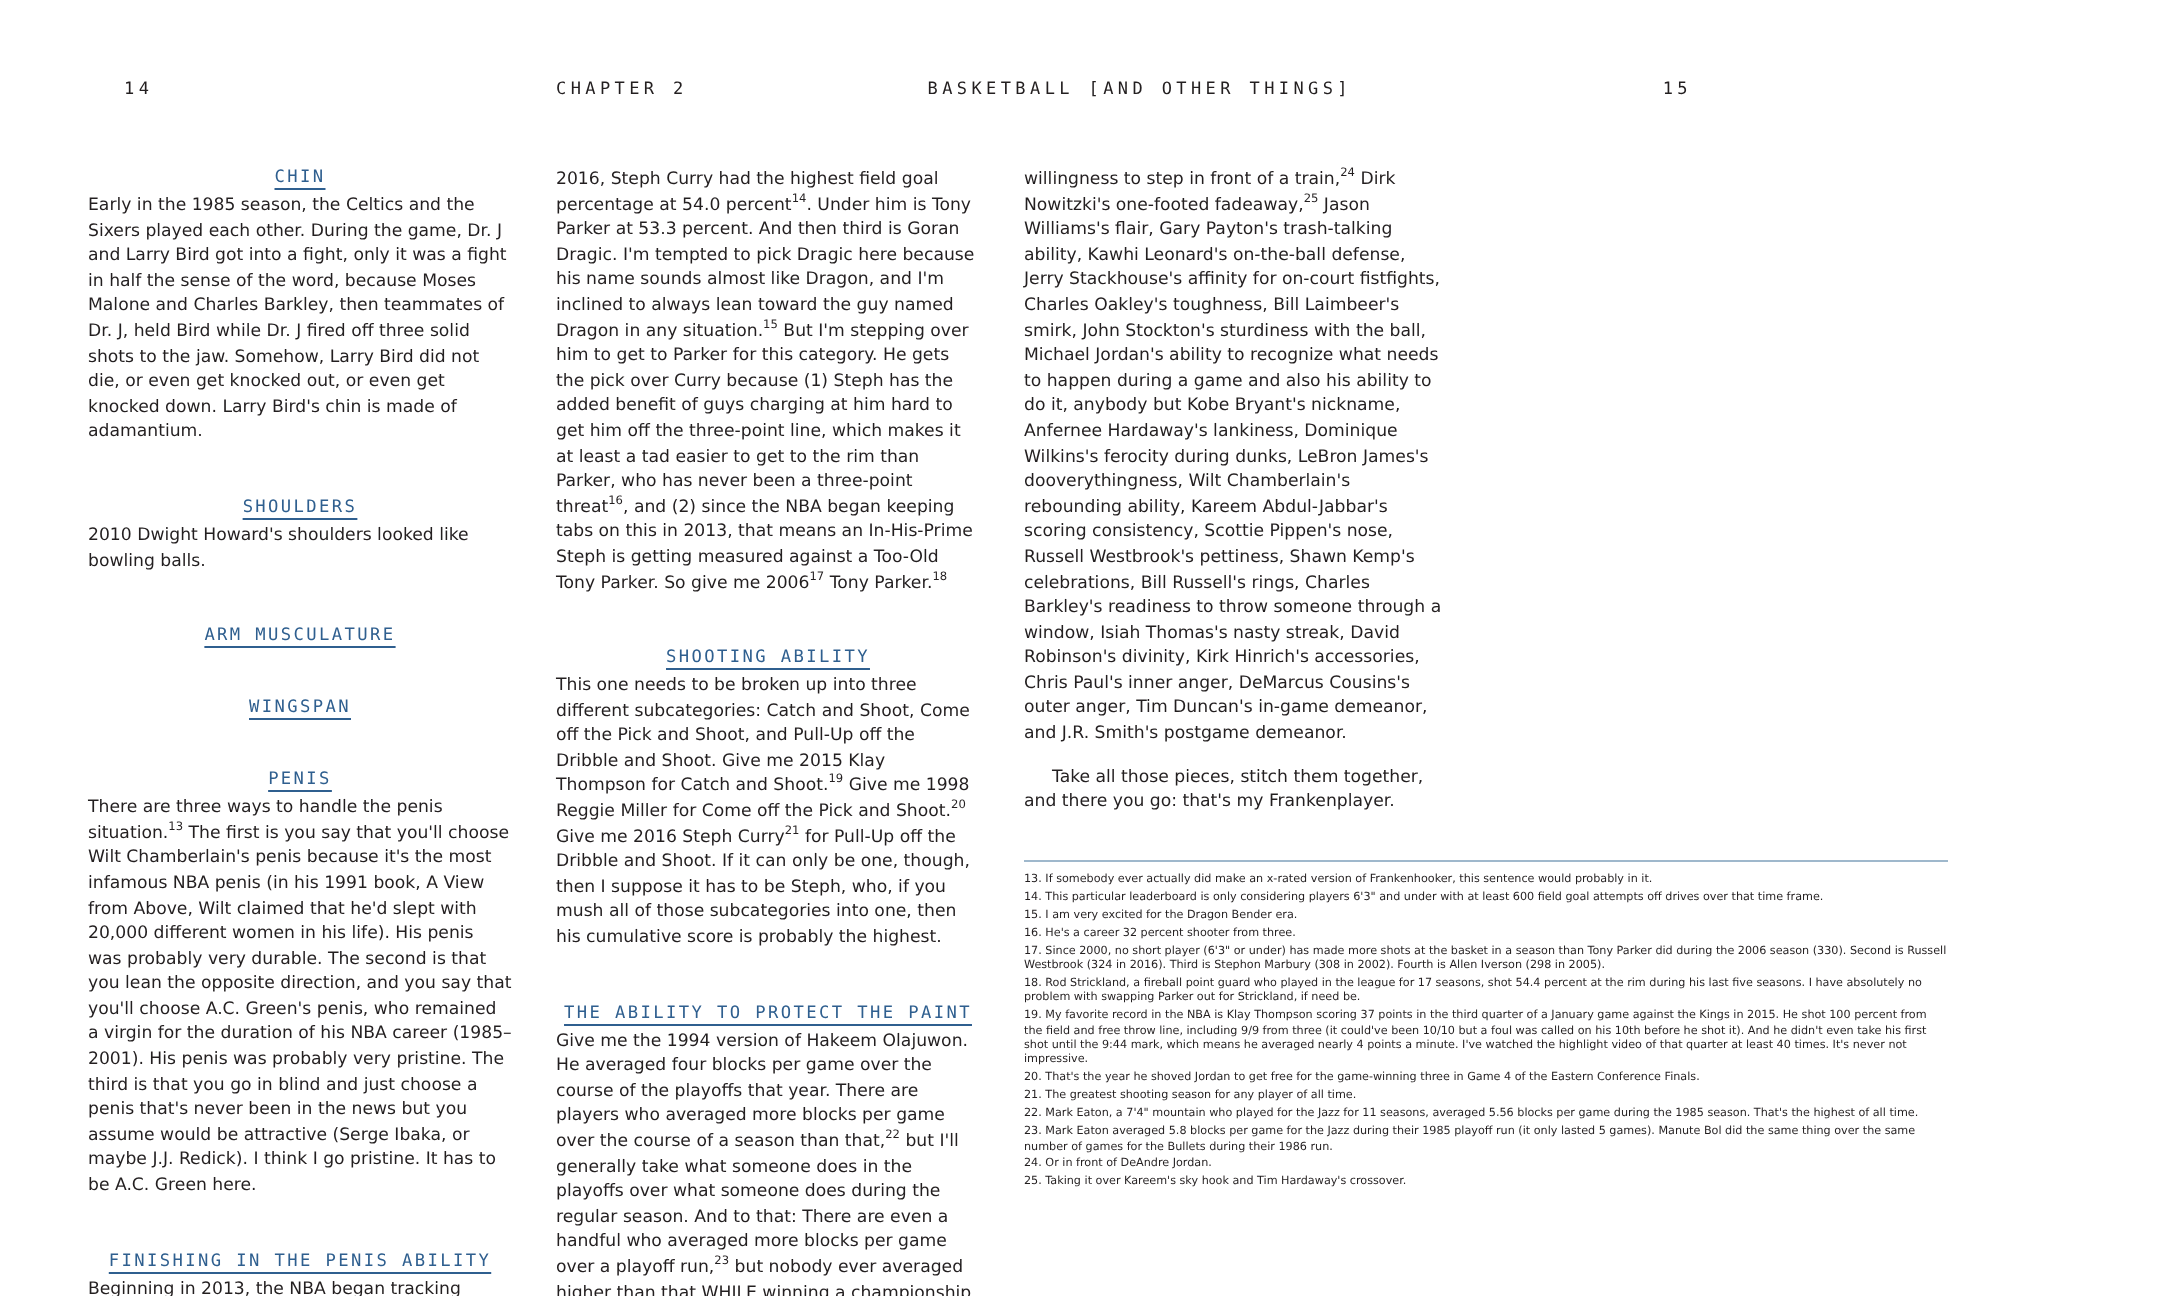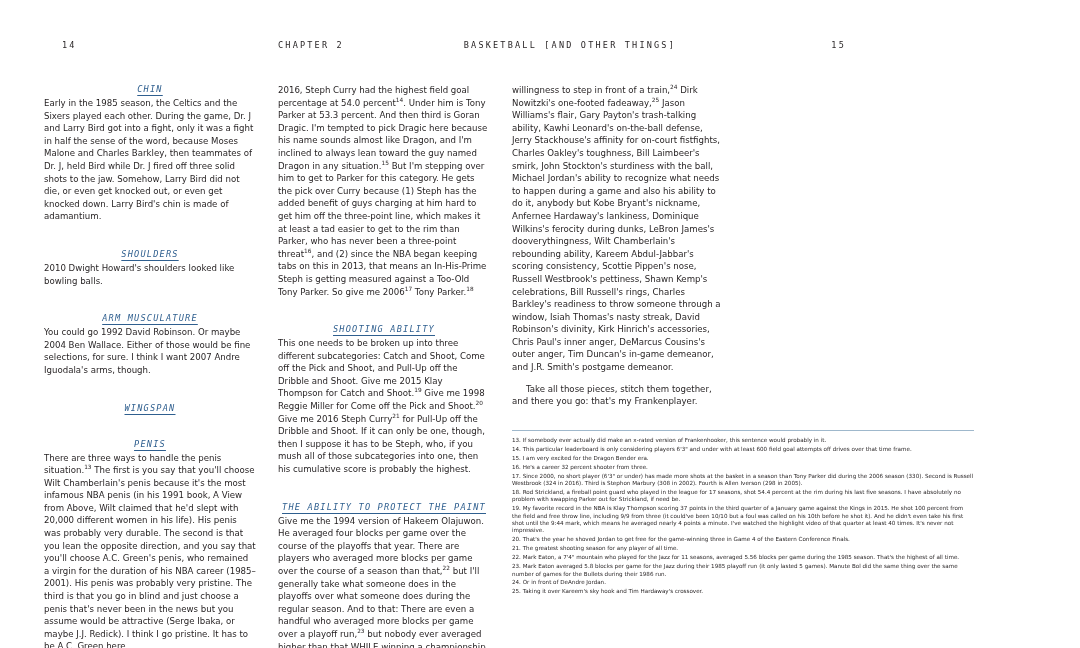--- a/index.html
+++ b/index.html
@@ -67,21 +67,20 @@
   h3.sub {
     margin: 0 0 3px 0;
     font-family: "DejaVu Sans Mono", monospace;
     font-size: 8.6px;
     letter-spacing: 1.2px;
     font-weight: normal;
     color: #2f5f8f;
     text-decoration: underline;
     text-underline-offset: 3px;
     text-align: center;
-    font-style: italic;
   }
   h3.sub.first { margin-top: 0; }
   .sec { margin-top: 26px; }
   .sec.first { margin-top: 0; }
   sup { font-size: 5.8px; vertical-align: super; line-height: 0; }
 
   
   .footnotes {
     position: absolute;
     left: 0;
@@ -117,21 +116,20 @@
       <div class="sec first">
         <h3 class="sub first">CHIN</h3>
         <p>Early in the 1985 season, the Celtics and the Sixers played each other. During the game, Dr. J and Larry Bird got into a fight, only it was a fight in half the sense of the word, because Moses Malone and Charles Barkley, then teammates of Dr. J, held Bird while Dr. J fired off three solid shots to the jaw. Somehow, Larry Bird did not die, or even get knocked out, or even get knocked down. Larry Bird's chin is made of adamantium.</p>
       </div>
       <div class="sec">
         <h3 class="sub">SHOULDERS</h3>
         <p>2010 Dwight Howard's shoulders looked like bowling balls.</p>
       </div>
       <div class="sec">
         <h3 class="sub">ARM MUSCULATURE</h3>
-        <p>You could go 1992 David Robinson. Or maybe 2004 Ben Wallace. Either of those would be fine selections, for sure. I think I want 2007 Andre Iguodala's arms, though.</p>
       </div>
       <div class="sec">
         <h3 class="sub">WINGSPAN</h3>
       </div>
       <div class="sec">
         <h3 class="sub">PENIS</h3>
         <p>There are three ways to handle the penis situation.<sup>13</sup> The first is you say that you'll choose Wilt Chamberlain's penis because it's the most infamous NBA penis (in his 1991 book, A View from Above, Wilt claimed that he'd slept with 20,000 different women in his life). His penis was probably very durable. The second is that you lean the opposite direction, and you say that you'll choose A.C. Green's penis, who remained a virgin for the duration of his NBA career (1985–2001). His penis was probably very pristine. The third is that you go in blind and just choose a penis that's never been in the news but you assume would be attractive (Serge Ibaka, or maybe J.J. Redick). I think I go pristine. It has to be A.C. Green here.</p>
       </div>
       <div class="sec">
         <h3 class="sub">FINISHING IN THE PENIS ABILITY</h3>

